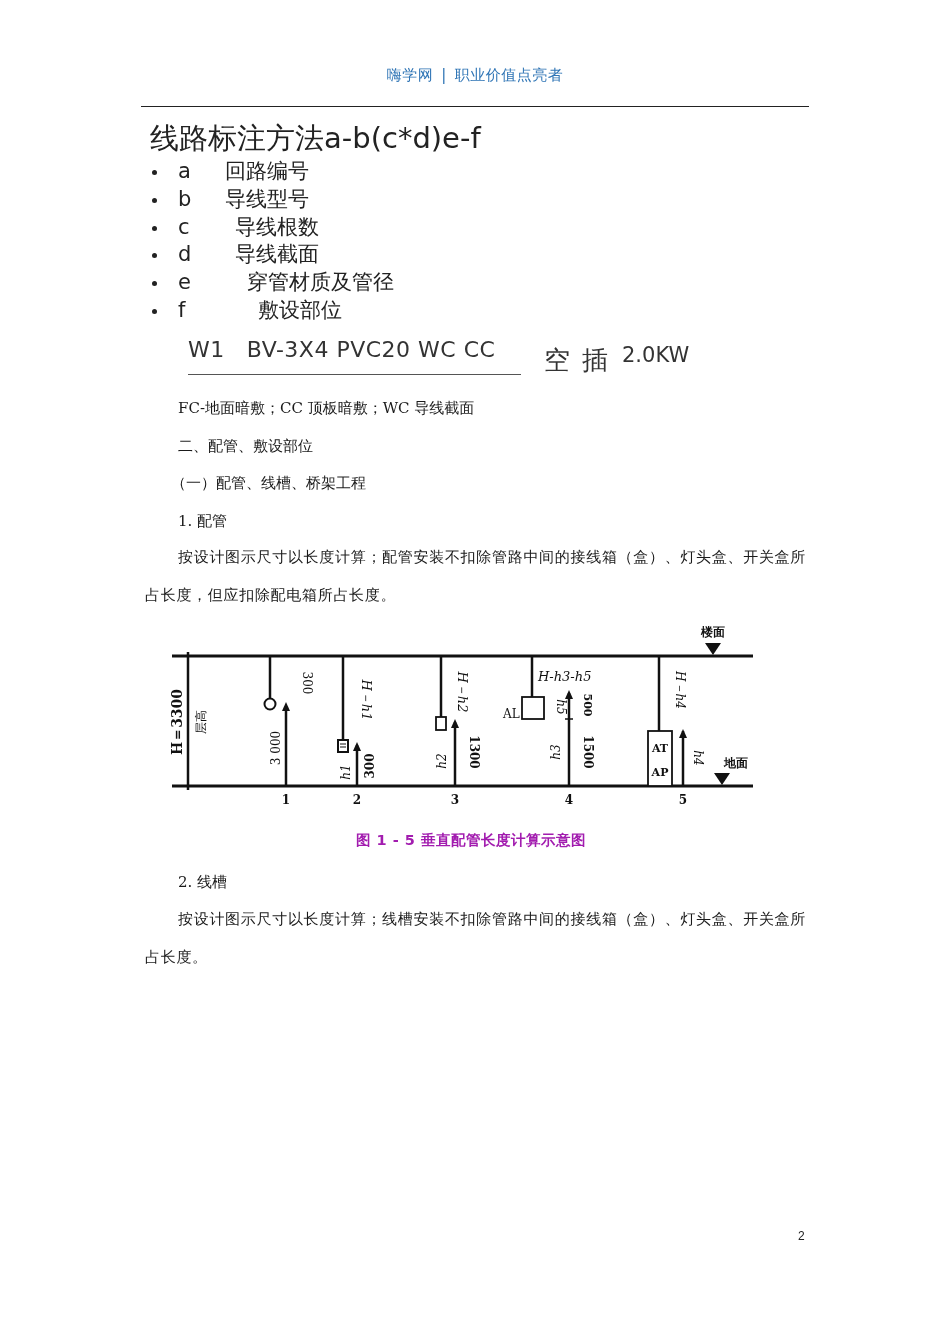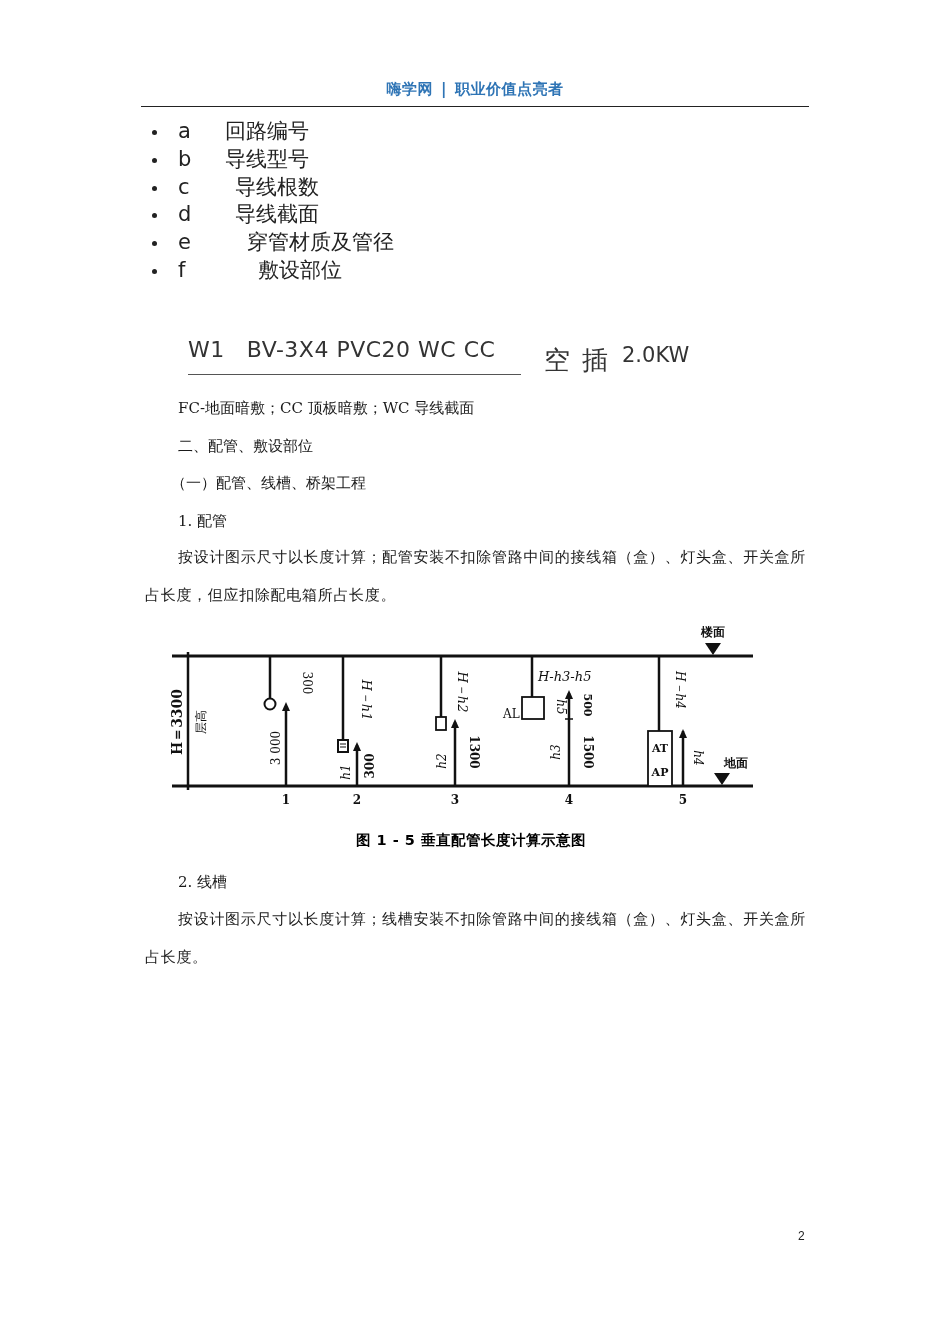--- a/index.html
+++ b/index.html
@@ -1,20 +1,20 @@
 <!DOCTYPE html>
 <html><head>
 <meta charset="utf-8">
 <style>
   html, body { margin: 0; padding: 0; background: #ffffff; }
   body { width: 950px; height: 1344px; position: relative; overflow: hidden;
          font-family: "DejaVu Serif", "Liberation Serif", serif; color: #1a1a1a; }
-  .header { position: absolute; top: 80px; left: 0; width: 950px; text-align: center;
+  .header { position: absolute; top: 66px; left: 0; width: 950px; text-align: center;
             font-family: "DejaVu Sans", "Liberation Sans", sans-serif; font-size: 15px;
-            color: #2e74b5; font-weight: bold; letter-spacing: 0.5px; }
+            color: #2e74b5; font-weight: normal; letter-spacing: 0.5px; }
   .header .sep { margin: 0 8px; }
   .header-rule { position: absolute; top: 106px; left: 141px; width: 668px; height: 0;
                  border-top: 1.5px solid #222; }
 
   .slide { position: absolute; left: 150px; top: 118px; font-family: "DejaVu Sans", "Liberation Sans", sans-serif; color: #222; }
   .slide-title { font-size: 29px; line-height: 40px; white-space: nowrap; }
   .slide-list { margin: 0; padding: 0; list-style: none; }
   .slide-list li { height: 27.8px; line-height: 27.8px; font-size: 21px; position: relative; white-space: nowrap; }
   .slide-list .dot { position: absolute; left: 2px; top: 12px; width: 5px; height: 5px; background: #222; border-radius: 50%; }
   .slide-list .key { position: absolute; left: 28px; }
@@ -24,33 +24,34 @@
   .example .code { font-size: 22px; letter-spacing: 0.5px; display: inline-block; width: 333px; border-bottom: 1.5px solid #555; padding-bottom: 12px; }
   .example .code .w1 { margin-right: 22px; }
   .example .label { position: absolute; left: 356px; top: 6px; font-size: 26px; letter-spacing: 12px; }
   .example .power { position: absolute; left: 434px; top: 6px; font-size: 21px; letter-spacing: 0; }
 
   .para { position: absolute; left: 145px; width: 665px; font-size: 15px; line-height: 20px; white-space: nowrap; }
   .para.indent { text-indent: 33px; }
   .para.wrap { white-space: normal; line-height: 38px; text-indent: 33px; letter-spacing: 0.7px; }
 
   .diagram { position: absolute; left: 165px; top: 615px; }
-  .caption { position: absolute; left: 356px; top: 831px; font-family: "DejaVu Sans", "Liberation Sans", sans-serif; font-size: 14.5px; font-weight: bold; color: #000000; white-space: nowrap; letter-spacing: 0.5px; }
+  .caption { position: absolute; left: 356px; top: 831px; font-family: "DejaVu Sans", "Liberation Sans", sans-serif; font-size: 14.5px; font-weight: bold; color: #a21caf; white-space: nowrap; letter-spacing: 0.5px; }
 
   .page-number { position: absolute; left: 798px; top: 1229px; font-family: "Liberation Sans", sans-serif; font-size: 12px; color: #222; }
 </style>
 </head>
 <body>
 
 <div class="header">
   <span>嗨学网</span><span class="sep">|</span><span>职业价值点亮者</span>
 </div>
 <div class="header-rule"></div>
 
 <div class="slide">
+  <div class="slide-title">线路标注方法a-b(c*d)e-f</div>
   <ul class="slide-list">
     <li>
         <span class="dot"></span>
         <span class="key">a</span>
         <span class="desc" style="left:75px">回路编号</span>
       </li>
     <li>
         <span class="dot"></span>
         <span class="key">b</span>
         <span class="desc" style="left:75px">导线型号</span>

